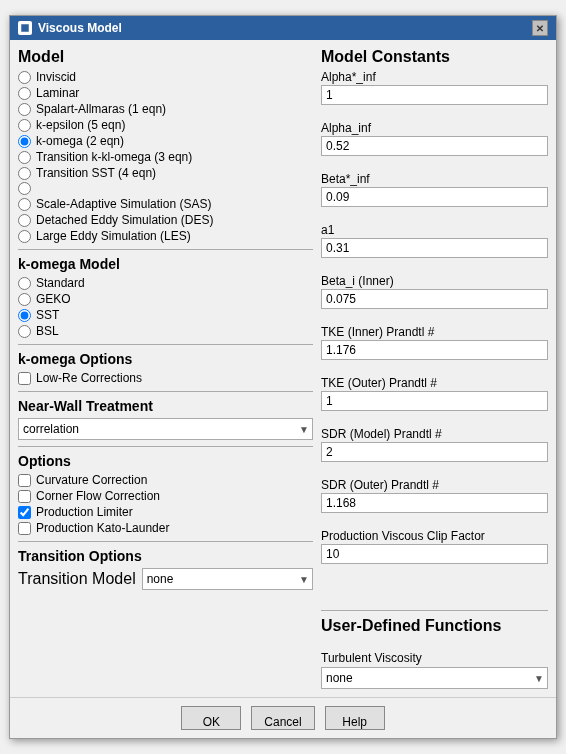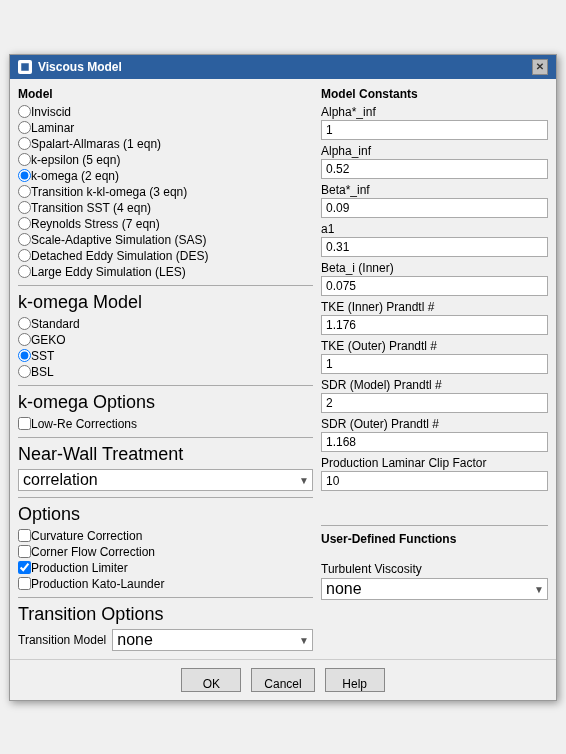--- a/index.html
+++ b/index.html
@@ -63,54 +63,55 @@
       gap: 8px;
     }
     .left-panel {
       flex: 0 0 295px;
     }
     .right-panel {
       flex: 1;
     }
     .section-title {
       font-weight: bold;
-      font-size: 12px;
+      font-size: 16px;
       margin-bottom: 4px;
     }
     .radio-group, .checkbox-group {
       margin-bottom: 4px;
     }
     .radio-item, .checkbox-item {
       display: flex;
       align-items: center;
+      gap: 5px;
       margin-bottom: 2px;
       font-size: 12px;
     }
     input[type="radio"], input[type="checkbox"] {
       margin: 0;
       width: 13px;
       height: 13px;
     }
     .divider {
       border: none;
       border-top: 1px solid #aaa;
       margin: 6px 0;
     }
     .subsection-title {
-      font-weight: normal;
-      font-size: 18px;
+      font-weight: bold;
+      font-size: 14px;
       margin-bottom: 4px;
     }
     .select-input {
       width: 100%;
       height: 22px;
       border: 1px solid #aaa;
       background: white;
       padding: 0 4px;
-      font-size: 16px;
+      font-size: 12px;
       appearance: none;
       -webkit-appearance: none;
       position: relative;
     }
     .select-wrapper {
       position: relative;
     }
     .select-arrow {
       position: absolute;
       right: 4px;
@@ -119,21 +120,21 @@
       pointer-events: none;
       font-size: 10px;
       color: #555;
     }
     .model-constants {
       display: flex;
       flex-direction: column;
       gap: 0px;
     }
     .constant-field {
-      margin-bottom: 4px;
+      margin-bottom: 16px;
     }
     .constant-label {
       font-size: 12px;
       margin-bottom: 1px;
     }
     .constant-input {
       width: 100%;
       height: 20px;
       border: 1px solid #aaa;
       background: white;
@@ -159,21 +160,21 @@
       font-size: 12px;
       padding: 8px 12px;
     }
     .transition-row {
       display: flex;
       align-items: center;
       gap: 6px;
       margin-top: 4px;
     }
     .transition-label {
-      font-size: 12px;
+      font-size: 16px;
       white-space: nowrap;
     }
   </style>
 </head>
 <body>
 
 <div class="dialog">
 
   <div class="title-bar">
     <div class="title-bar-left">
@@ -216,21 +217,20 @@
         <div class="radio-item">
           <input type="radio" name="model" style="">
           <label>Transition k-kl-omega (3 eqn)</label>
         </div>
         <div class="radio-item">
           <input type="radio" name="model" style="">
           <label>Transition SST (4 eqn)</label>
         </div>
         <div class="radio-item">
           <input type="radio" name="model" style="">
-          <label>Reynolds Stress (7 eqn)</label>
         </div>
         <div class="radio-item">
           <input type="radio" name="model" style="">
           <label>Scale-Adaptive Simulation (SAS)</label>
         </div>
         <div class="radio-item">
           <input type="radio" name="model" style="">
           <label>Detached Eddy Simulation (DES)</label>
         </div>
         <div class="radio-item">
@@ -360,21 +360,21 @@
           <div class="constant-label">SDR (Model) Prandtl #</div>
           <input type="text" class="constant-input" value="2" style="">
         </div>
 
         <div class="constant-field">
           <div class="constant-label">SDR (Outer) Prandtl #</div>
           <input type="text" class="constant-input" value="1.168" style="">
         </div>
 
         <div class="constant-field">
-          <div class="constant-label">Production Laminar Clip Factor</div>
+          <div class="constant-label">Production Viscous Clip Factor</div>
           <input type="text" class="constant-input" value="10" style="">
         </div>
 
       </div>
 
       <div style="flex:1; min-height: 20px;"></div>
 
       <div class="udf-section" style="margin-top: 10px;">
         <hr class="divider">
         <div class="section-title">User-Defined Functions</div>

